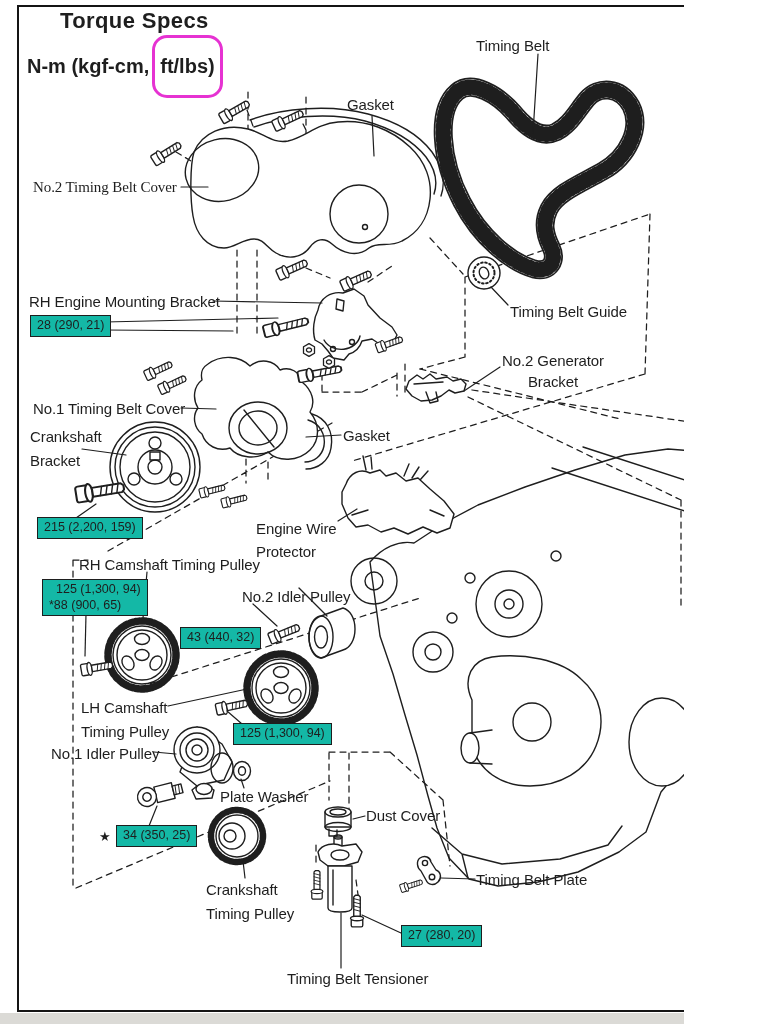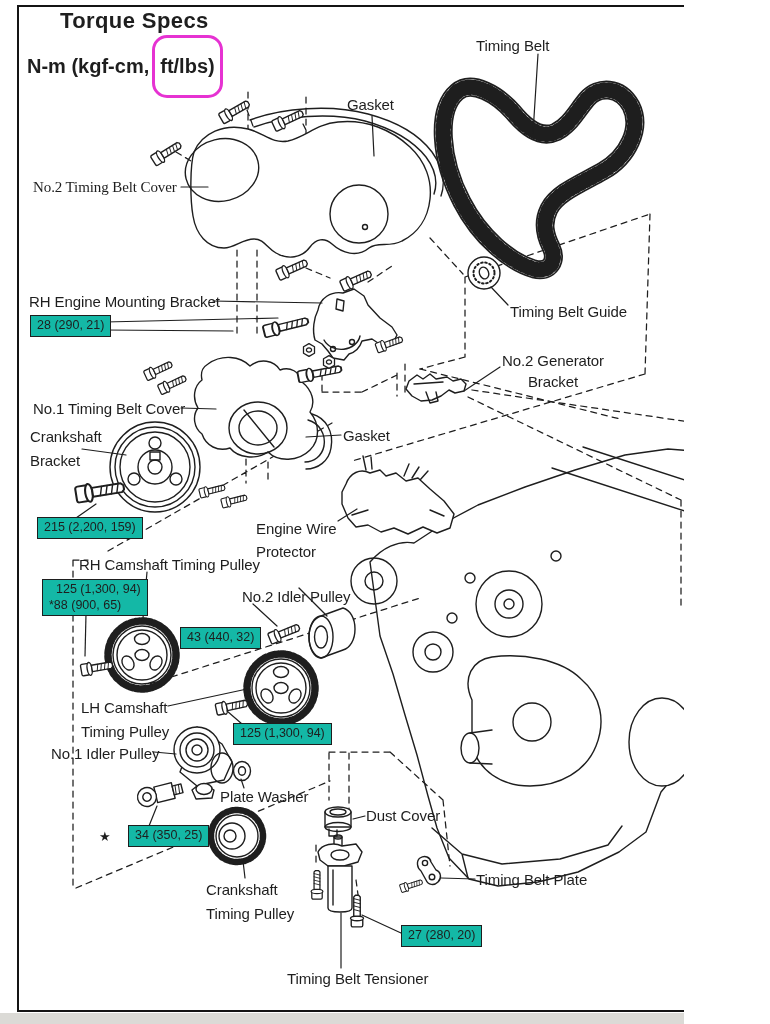--- a/index.html
+++ b/index.html
@@ -314,16 +314,16 @@
 
   <div class="tq" style="left:30px;top:315px;">28 (290, 21)</div>
   <div class="tq" style="left:37px;top:517px;">215 (2,200, 159)</div>
   <div class="tq" style="left:42px;top:579px;">
     <div style="padding-left:7px;">125 (1,300, 94)</div>
     <div>*88 (900, 65)</div>
   </div>
   <div class="tq" style="left:180px;top:627px;">43 (440, 32)</div>
   <div class="tq" style="left:233px;top:723px;">125 (1,300, 94)</div>
   <div class="star" style="left:99px;top:829px;">★</div>
-  <div class="tq" style="left:128px;top:825px;">34 (350, 25)</div>
+  <div class="tq" style="left:116px;top:825px;">34 (350, 25)</div>
   <div class="tq" style="left:401px;top:925px;">27 (280, 20)</div>
 
 </div>
 
 </body></html>

